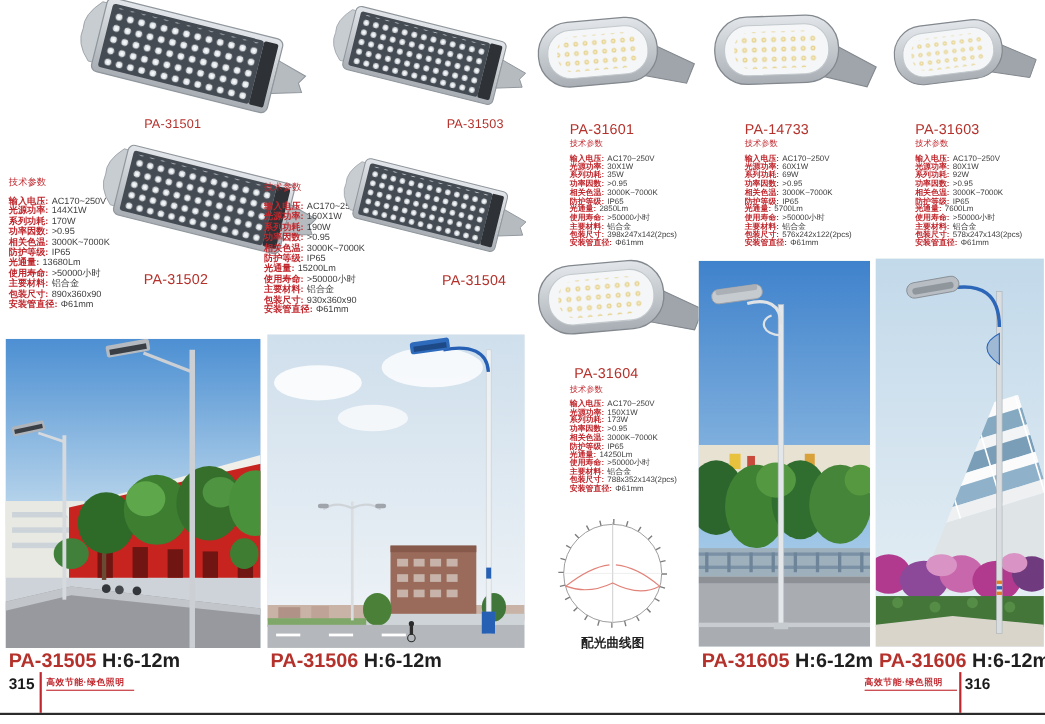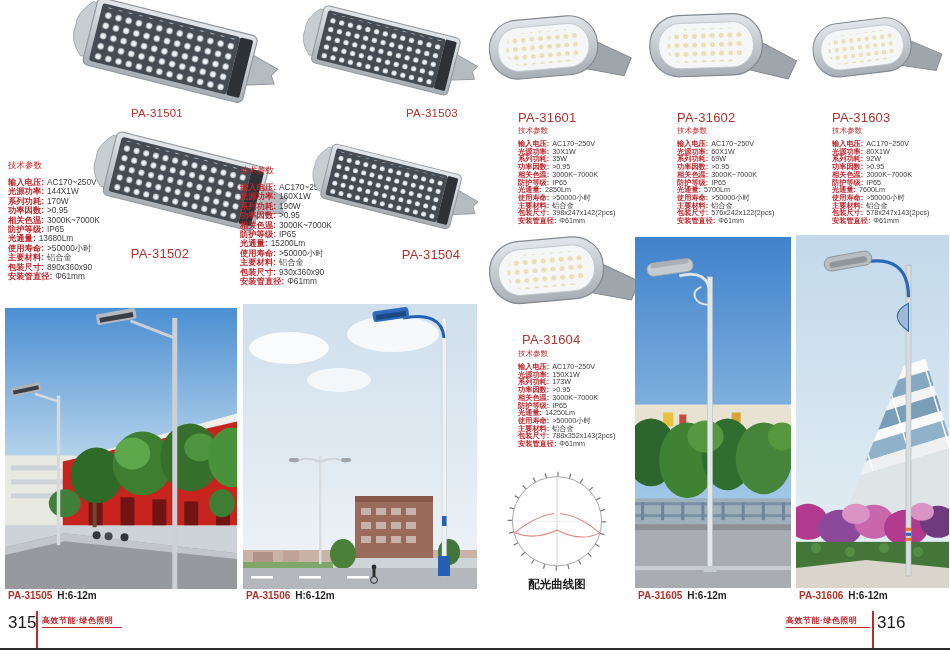--- a/index.html
+++ b/index.html
@@ -12,24 +12,24 @@
   .code.center{text-align:center;}
   .spec-title{color:#c0272d;font-weight:normal;font-size:8.5px;margin-bottom:6px;}
   .spec-rows .spec-row{display:flex;gap:3px;white-space:nowrap;}
   .spec-block-left .spec-row{font-size:8.3px;line-height:9.4px;}
   .spec-block-right .spec-title{font-size:7.5px;margin-bottom:4px;}
   .spec-block-right .spec-row{font-size:7.2px;line-height:7.7px;}
   .spec-label{color:#c0272d;font-weight:bold;}
   .spec-value{color:#3c3c3c;}
   .photo{overflow:hidden;background:#dfe7ee;}
   .photo svg{width:100%;height:100%;display:block;}
-  .photo-label{font-size:10px;white-space:nowrap;text-align:right;}
+  .photo-label{font-size:18px;white-space:nowrap;text-align:right;}
   .photo-label .code-part{color:#b5322c;font-weight:bold;}
   .photo-label .h-part{color:#1f1f1f;font-weight:bold;margin-left:5px;}
-  .pageno{font-size:17px;font-weight:normal;color:#1a1a1a;}
+  .pageno{font-size:14px;font-weight:bold;color:#1a1a1a;}
   .slogan{font-size:8px;color:#c0272d;font-weight:bold;letter-spacing:.5px;text-align:right;}
   .vrule{width:1.5px;background:#c0272d;}
   .hrule-red{height:1px;background:#c0272d;}
   .bottom-rule{left:0;top:648px;width:950px;height:2px;background:#2b2b2b;}
   .polar-caption{font-size:11.5px;font-weight:bold;color:#1d1d1d;text-align:center;}
   .tilt-a{transform:rotate(3deg);}
   .tilt-b{transform:rotate(-2deg);}
 </style>
 </head>
 <body>
@@ -380,21 +380,21 @@
             <span class="spec-label">包装尺寸:</span>
             <span class="spec-value">398x247x142(2pcs)</span>
           </div>
           <div class="spec-row">
             <span class="spec-label">安装管直径:</span>
             <span class="spec-value">Φ61mm</span>
           </div>
         </div>
     </div>
 
-    <div class="abs code" style="left:677px;top:110px;font-size:13px">PA-31602</div>
+    <div class="abs code" style="left:677px;top:110px;font-size:13px">PA-14733</div>
     <div class="abs spec-block-right" style="left:677px;top:126px;width:150px">
       <div class="spec-title">技术参数</div>
       <div class="spec-rows">
           <div class="spec-row">
             <span class="spec-label">输入电压:</span>
             <span class="spec-value">AC170~250V</span>
           </div>
           <div class="spec-row">
             <span class="spec-label">光源功率:</span>
             <span class="spec-value">60X1W</span>

